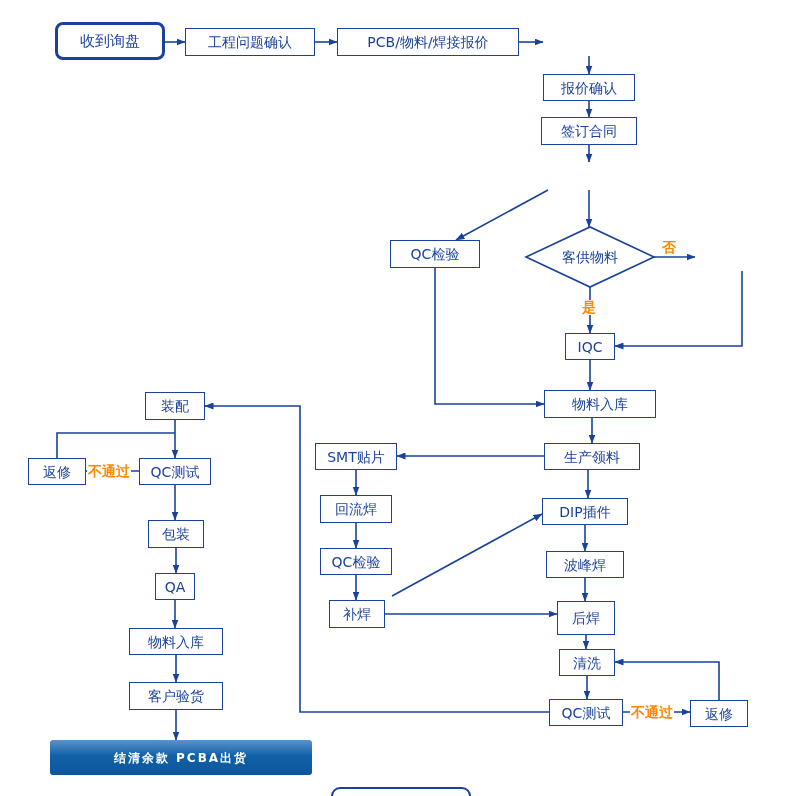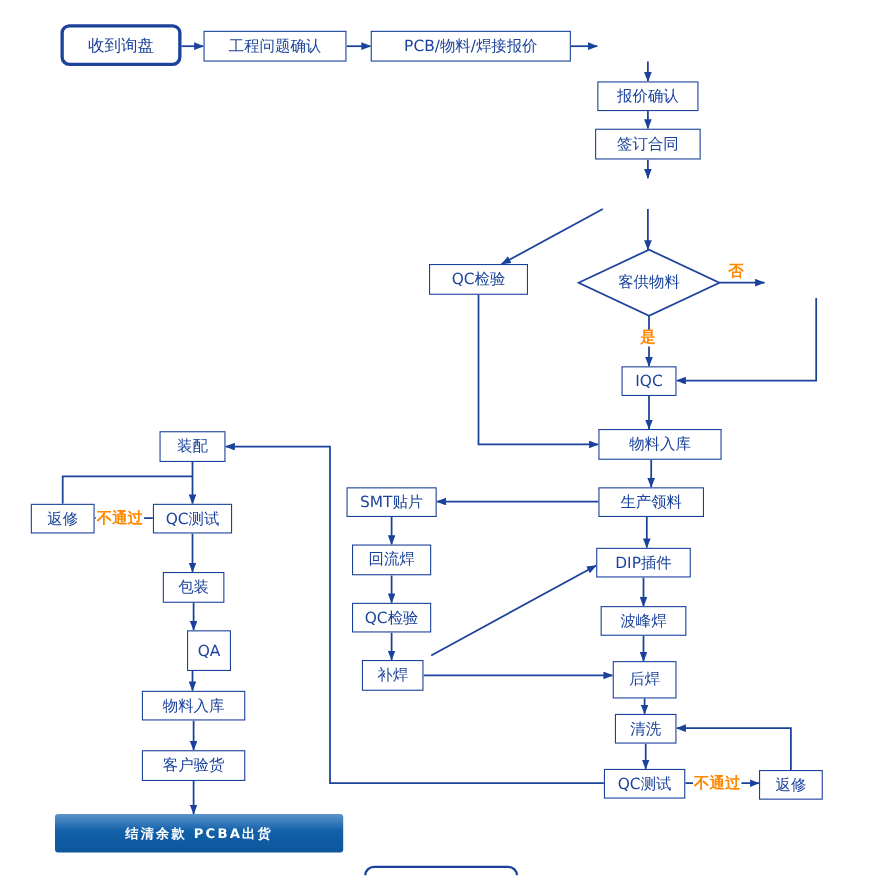--- a/index.html
+++ b/index.html
@@ -116,21 +116,21 @@
   <div class="node" style="left:546px;top:551px;width:78px;height:27px">波峰焊</div>
   <div class="node" style="left:557px;top:601px;width:58px;height:34px">后焊</div>
   <div class="node" style="left:559px;top:649px;width:56px;height:27px">清洗</div>
   <div class="node" style="left:549px;top:699px;width:74px;height:27px">QC测试</div>
   <div class="node" style="left:690px;top:700px;width:58px;height:27px">返修</div>
 
   <div class="node" style="left:145px;top:392px;width:60px;height:28px">装配</div>
   <div class="node" style="left:139px;top:458px;width:72px;height:27px">QC测试</div>
   <div class="node" style="left:28px;top:458px;width:58px;height:27px">返修</div>
   <div class="node" style="left:148px;top:520px;width:56px;height:28px">包装</div>
-  <div class="node" style="left:170px;top:573px;width:40px;height:37px">QA</div>
+  <div class="node" style="left:155px;top:573px;width:40px;height:27px">QA</div>
   <div class="node" style="left:129px;top:628px;width:94px;height:27px">物料入库</div>
   <div class="node" style="left:129px;top:682px;width:94px;height:28px">客户验货</div>
   <div class="node final" style="left:50px;top:740px;width:262px;height:35px">结清余款 PCBA出货</div>
 
   <div class="olbl" style="left:661px;top:240px">否</div>
   <div class="olbl" style="left:581px;top:300px">是</div>
   <div class="olbl" style="left:87px;top:464px">不通过</div>
   <div class="olbl" style="left:630px;top:705px">不通过</div>
 
   <div class="capsule" style="left:331px;top:787px;width:140px;height:18px"></div>

